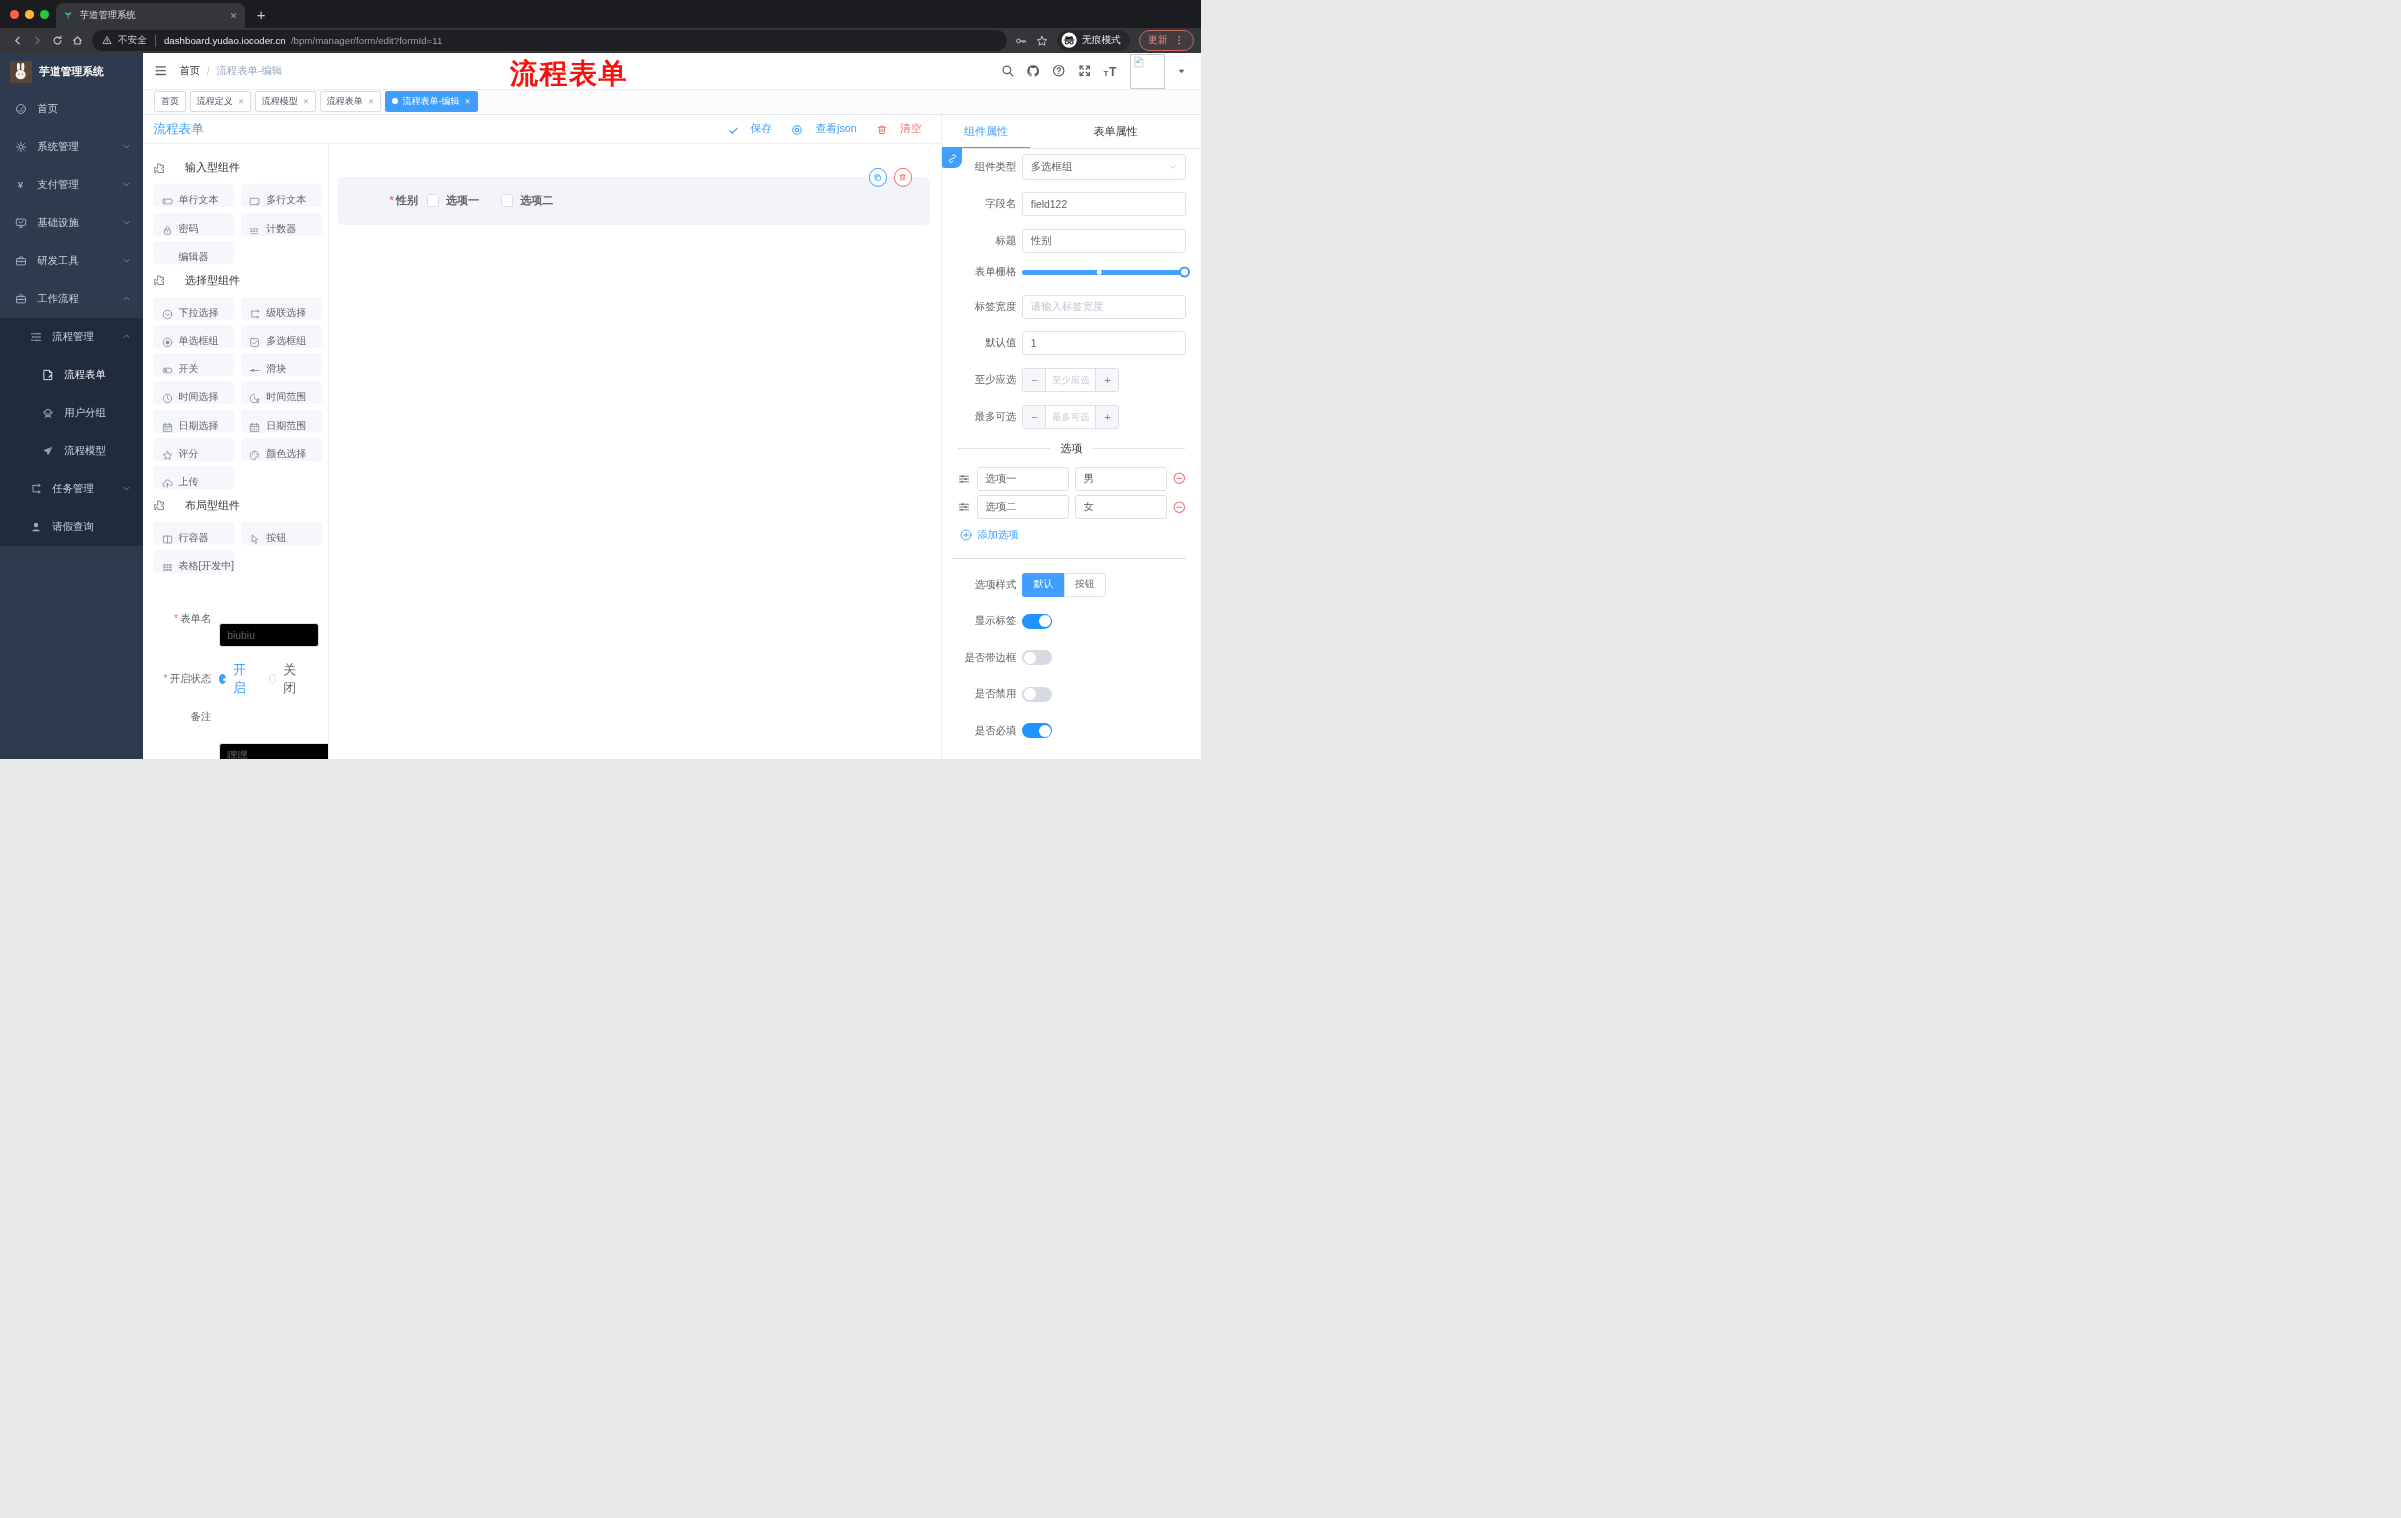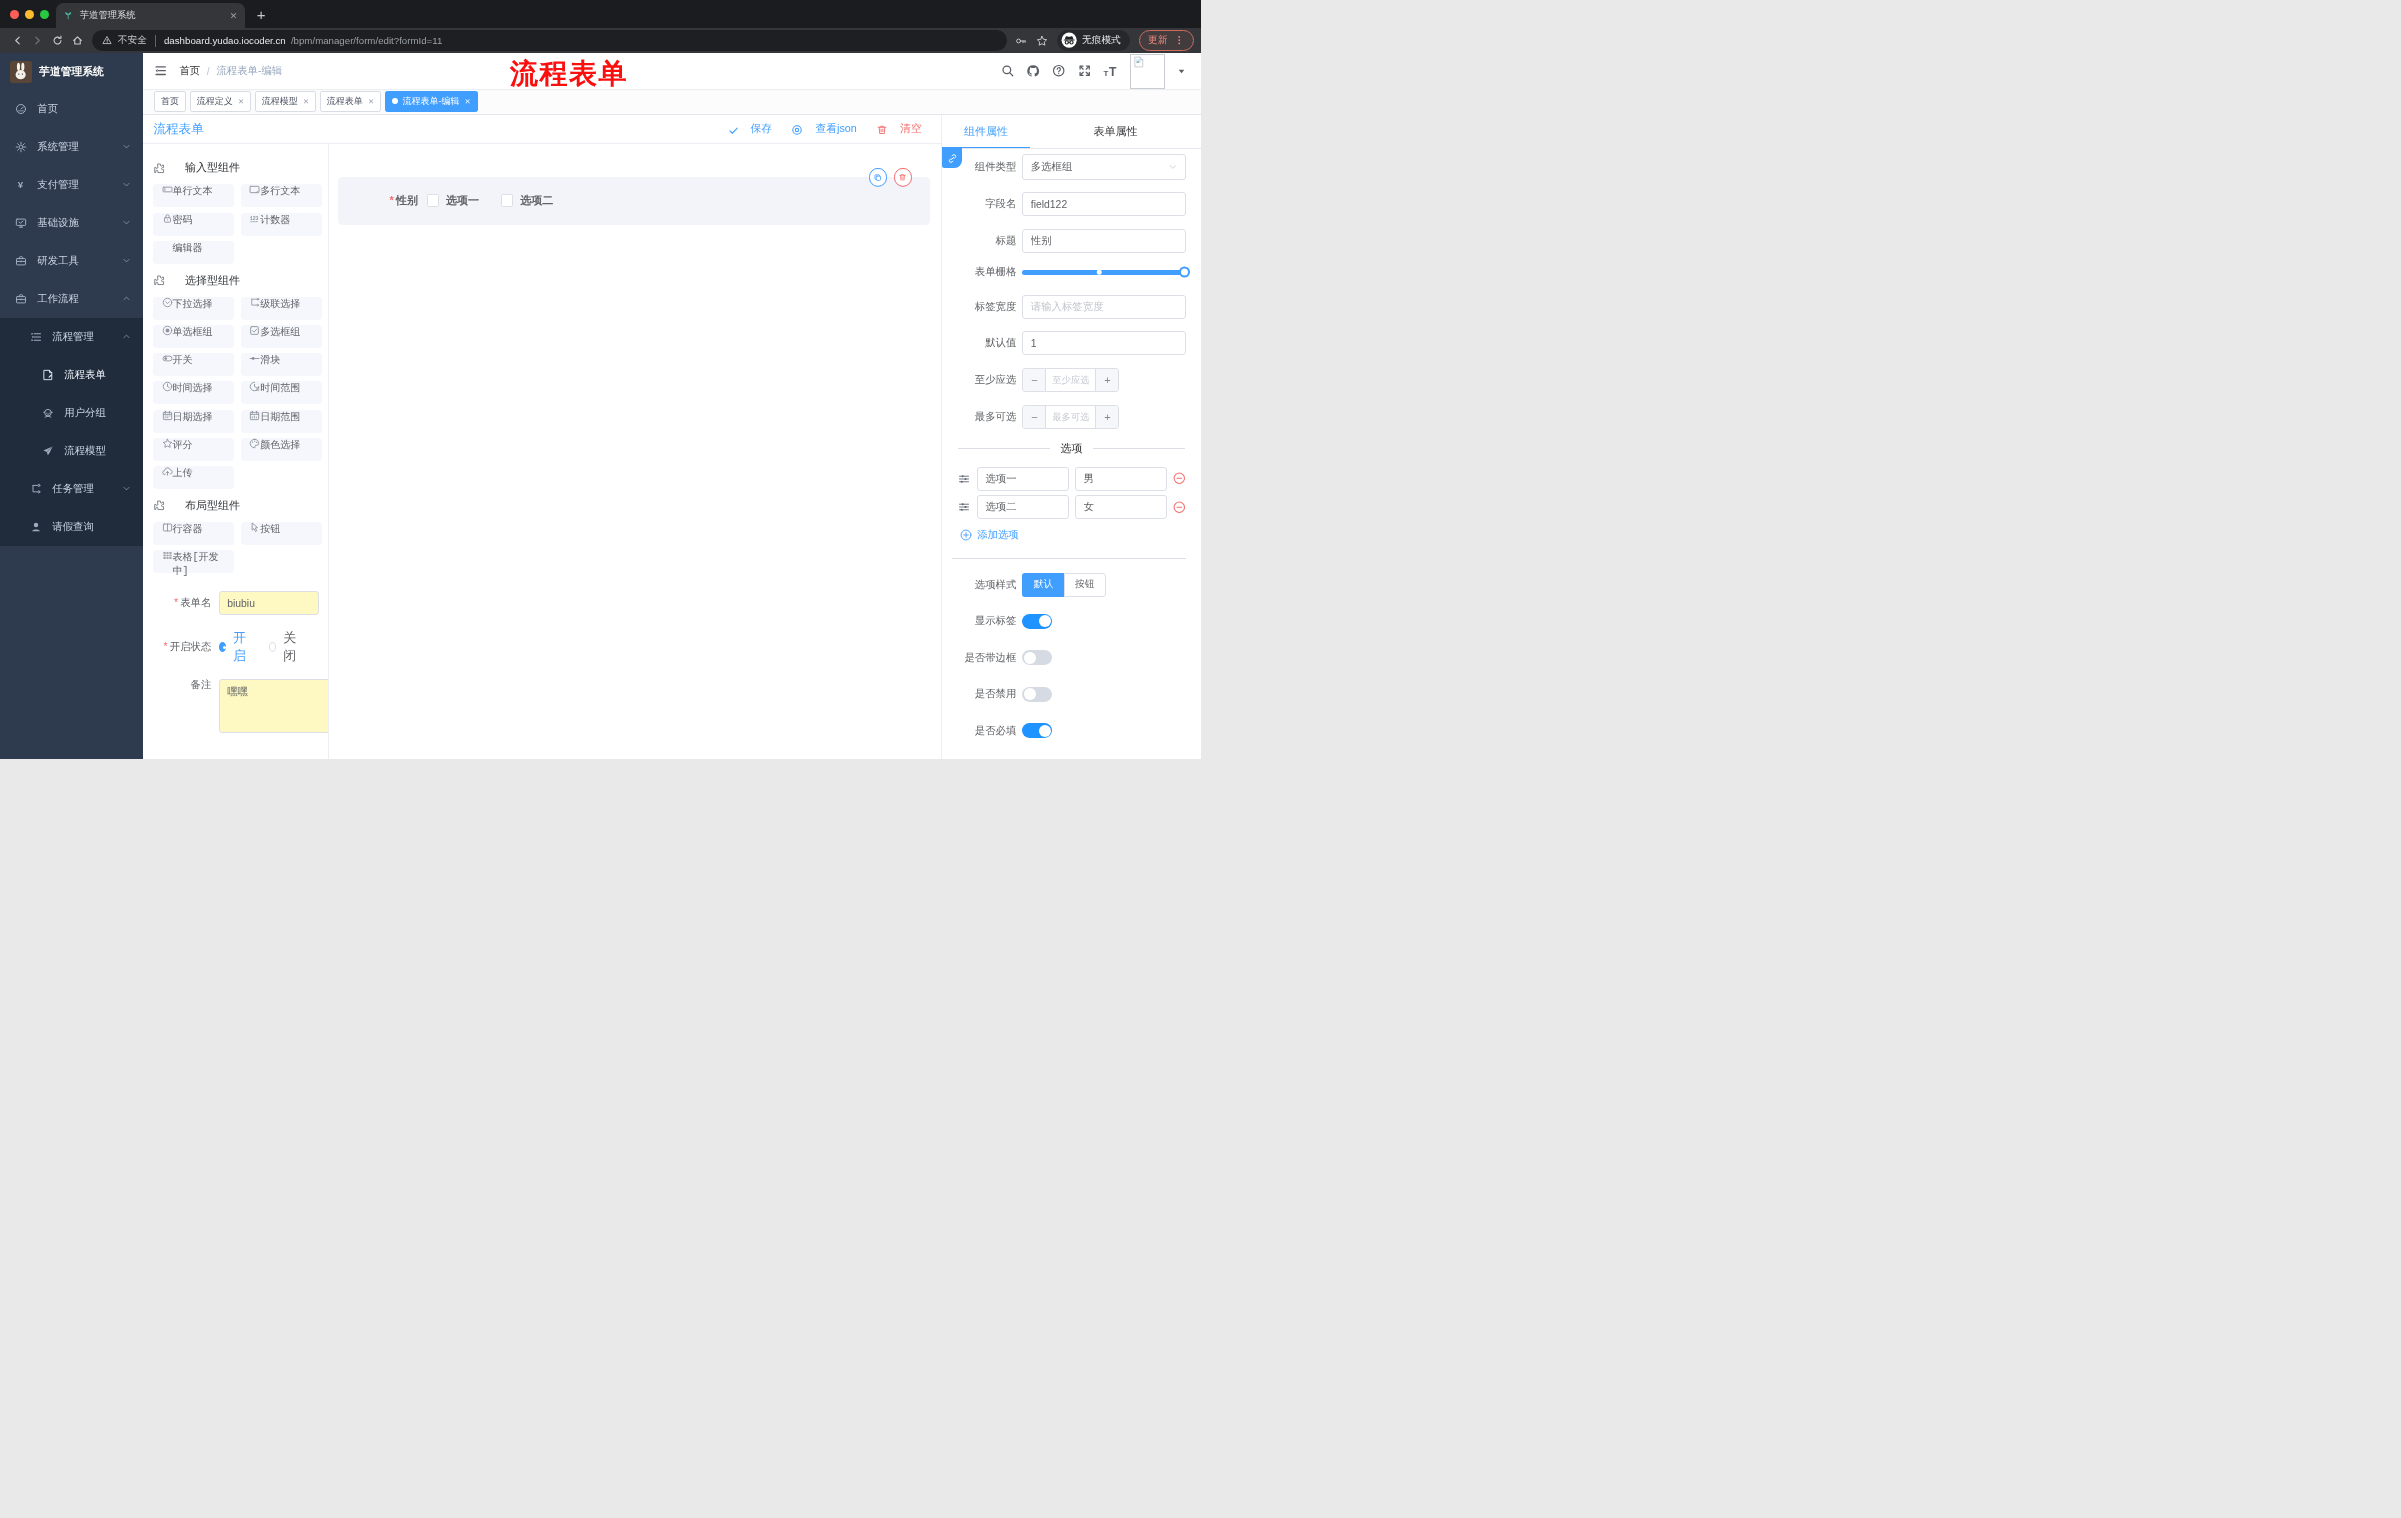--- a/index.html
+++ b/index.html
@@ -70,29 +70,29 @@
   .d-title{color:#409eff;font-size:12.6px;}
   .dh-actions{margin-left:auto;display:flex;gap:19.3px;font-size:10.8px;}
   .act{display:flex;align-items:flex-end;gap:12px;color:#409eff;cursor:pointer;}
   .act.red{color:#f56c6c;}
   .work{flex:1;display:flex;min-height:0;}
 
   .palette{width:186px;border-right:0.7px solid #eceef4;padding:7.4px 6px 0 10.4px;overflow:hidden;box-sizing:border-box;flex-shrink:0;}
   .sec-title{display:flex;align-items:center;gap:19px;color:#2f3337;font-size:11px;margin:9px 0 9px;}
   .sec-title .ic{color:#6e7480;}
   .comp-grid{display:grid;grid-template-columns:1fr 1fr;gap:5.2px 6.7px;}
-  .comp-item{height:23px;background:#f5f7fd;border-radius:3.7px;display:flex;align-items:flex-start;padding-left:8.2px;
-             font-size:10px;color:#606266;cursor:grab;font-family:Liberation Mono, monospace;}
+  .comp-item{height:23px;background:#f5f7fd;border-radius:3.7px;display:flex;align-items:flex-end;padding-left:8.2px;gap:6px;
+             font-size:10px;color:#606266;cursor:grab;}
   .comp-item .ci{color:#8d929c;display:flex;width:11px;}
   .pform{margin-top:18px;padding-right:3px;}
   .prow{display:flex;align-items:center;margin-bottom:14px;}
   .prow.top{align-items:flex-start;}
   .prow label{width:58px;text-align:right;font-size:10.4px;color:#606266;margin-right:7.4px;flex-shrink:0;line-height:12.6px;}
   em.req{color:#f56c6c;font-style:normal;margin-right:2.2px;}
-  .tinput{height:22px;border:0.7px solid #dcdfe6;border-radius:3px;padding:0 7.4px;font-size:10.4px;color:#606266;outline:none;flex:1;min-width:0;background:#fef9c3;}
+  .tinput{height:22px;border:0.7px solid #dcdfe6;border-radius:3px;padding:0 7.4px;font-size:10.4px;color:#606266;outline:none;flex:1;min-width:0;background:#000000;margin-top:32px;}
   .tinput::placeholder{color:#c0c4cc;}
   textarea.tinput{height:43px;padding:4.5px 7.4px;resize:none;font-family:inherit;position:relative;}
   .ta-wrap{flex:1;position:relative;display:flex;}
   .radio{display:flex;align-items:center;gap:7px;font-size:13px;color:#606266;margin-right:19.3px;cursor:pointer;}
   .radio.on span{color:#409eff;}
   .rdot{width:10.4px;height:10.4px;border-radius:50%;border:0.7px solid #dcdfe6;background:#fff;box-sizing:border-box;}
   .rdot.on{border-color:#409eff;background:#409eff;position:relative;}
   .rdot.on::after{content:"";position:absolute;left:3px;top:3px;width:3px;height:3px;border-radius:50%;background:#fff;}
 
   .canvas{flex:1;padding:13.4px 11px 0 9px;min-width:0;}

